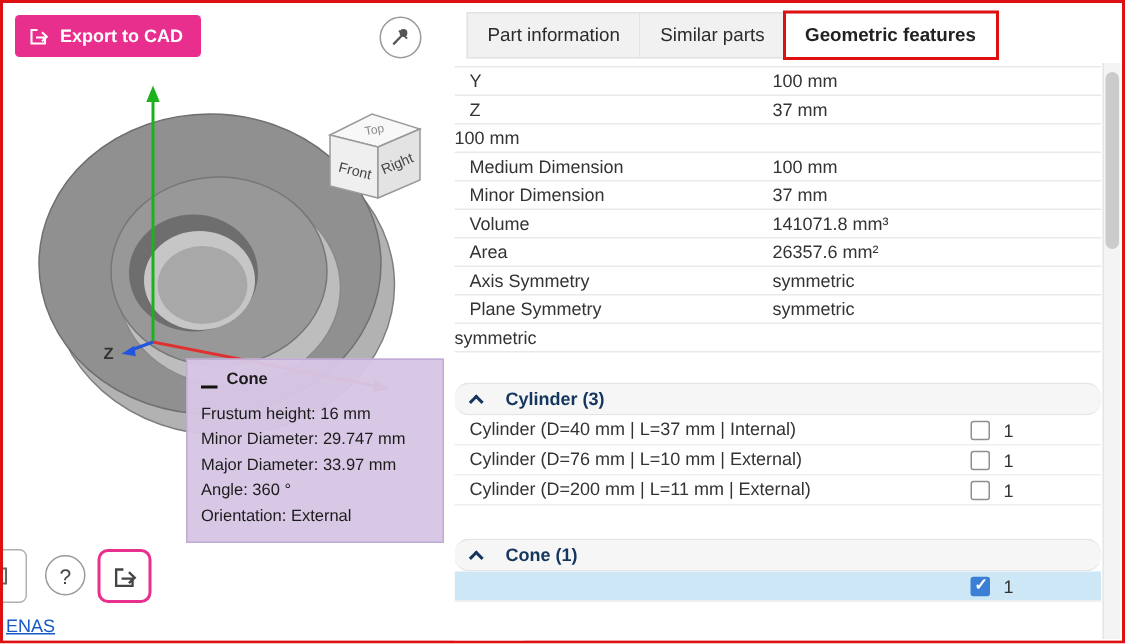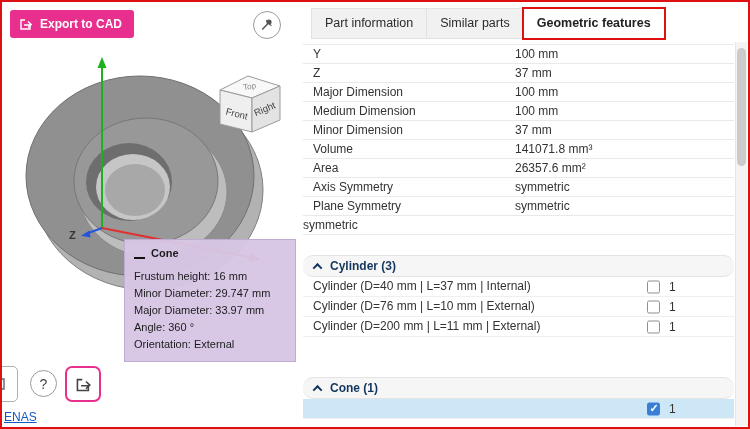--- a/index.html
+++ b/index.html
@@ -53,22 +53,22 @@
                           border:2px solid var(--annotation-red,#dd1111); pointer-events:none; }
 
   .content { position:absolute; left:0; top:37px; right:14px; bottom:0; overflow:hidden; }
   .prop-table { margin-top:5px; border-top:1px solid #e9e9e9; }
   .prop-row { display:flex; height:19px; align-items:center; border-bottom:1px solid #e9e9e9;
               font-size:12px; color:#333; }
   .prop-name { padding-left:10px; width:212px; flex:none; }
   .prop-val { flex:1; }
 
   .section { margin-top:20px; }
-  .section + .section { margin-top:40px; }
-  .section-header { display:flex; align-items:center; gap:9px; height:22px; padding-left:11px;
+  .section + .section { margin-top:22px; }
+  .section-header { display:flex; align-items:center; gap:16px; height:22px; padding-left:11px;
                     background:#f6f6f6; border-top:1px solid #e4e4e4; border-bottom:1px solid #e4e4e4;
                     font-size:12px; font-weight:bold; color:var(--section-navy,#14365e); cursor:pointer;border-radius:10px; }
   .chev { width:7px; height:7px; border-left:2px solid var(--section-navy,#14365e);
           border-top:2px solid var(--section-navy,#14365e); transform:rotate(45deg) translate(1px,1px); }
   .item-row { position:relative; display:flex; align-items:center; min-height:20px; padding:2px 0;
               border-bottom:1px solid #efefef; font-size:12px; color:#333; cursor:pointer; }
   .item-row.highlighted { background:var(--row-highlight,#cde7f6); }
   .item-label { width:254px; padding-left:10px; line-height:15px; }
   .checkbox { position:absolute; left:344px; top:50%; transform:translateY(-50%);
               width:13px; height:13px; border:1px solid #8f8f8f; border-radius:2px; background:#fff; }
@@ -177,21 +177,20 @@
       <div class="prop-table">
           <div class="prop-row">
             <div class="prop-name">Y</div>
             <div class="prop-val">100 mm</div>
           </div>
           <div class="prop-row">
             <div class="prop-name">Z</div>
             <div class="prop-val">37 mm</div>
           </div>
           <div class="prop-row">
-            <div class="prop-name">Major Dimension</div>
             <div class="prop-val">100 mm</div>
           </div>
           <div class="prop-row">
             <div class="prop-name">Medium Dimension</div>
             <div class="prop-val">100 mm</div>
           </div>
           <div class="prop-row">
             <div class="prop-name">Minor Dimension</div>
             <div class="prop-val">37 mm</div>
           </div>

